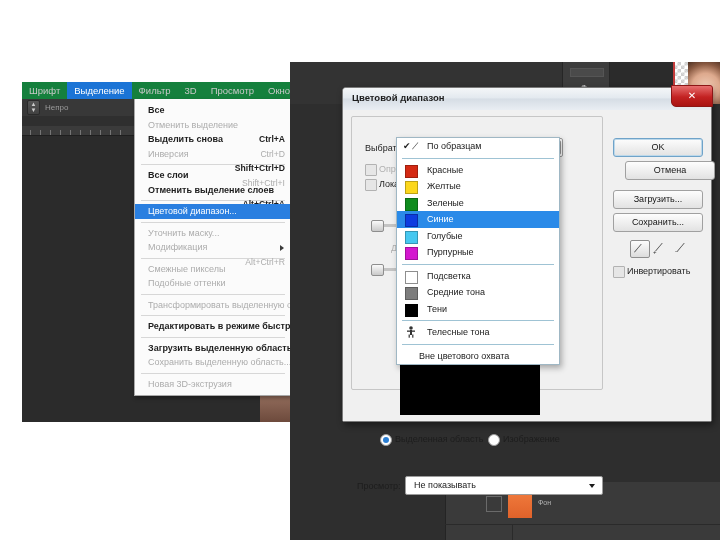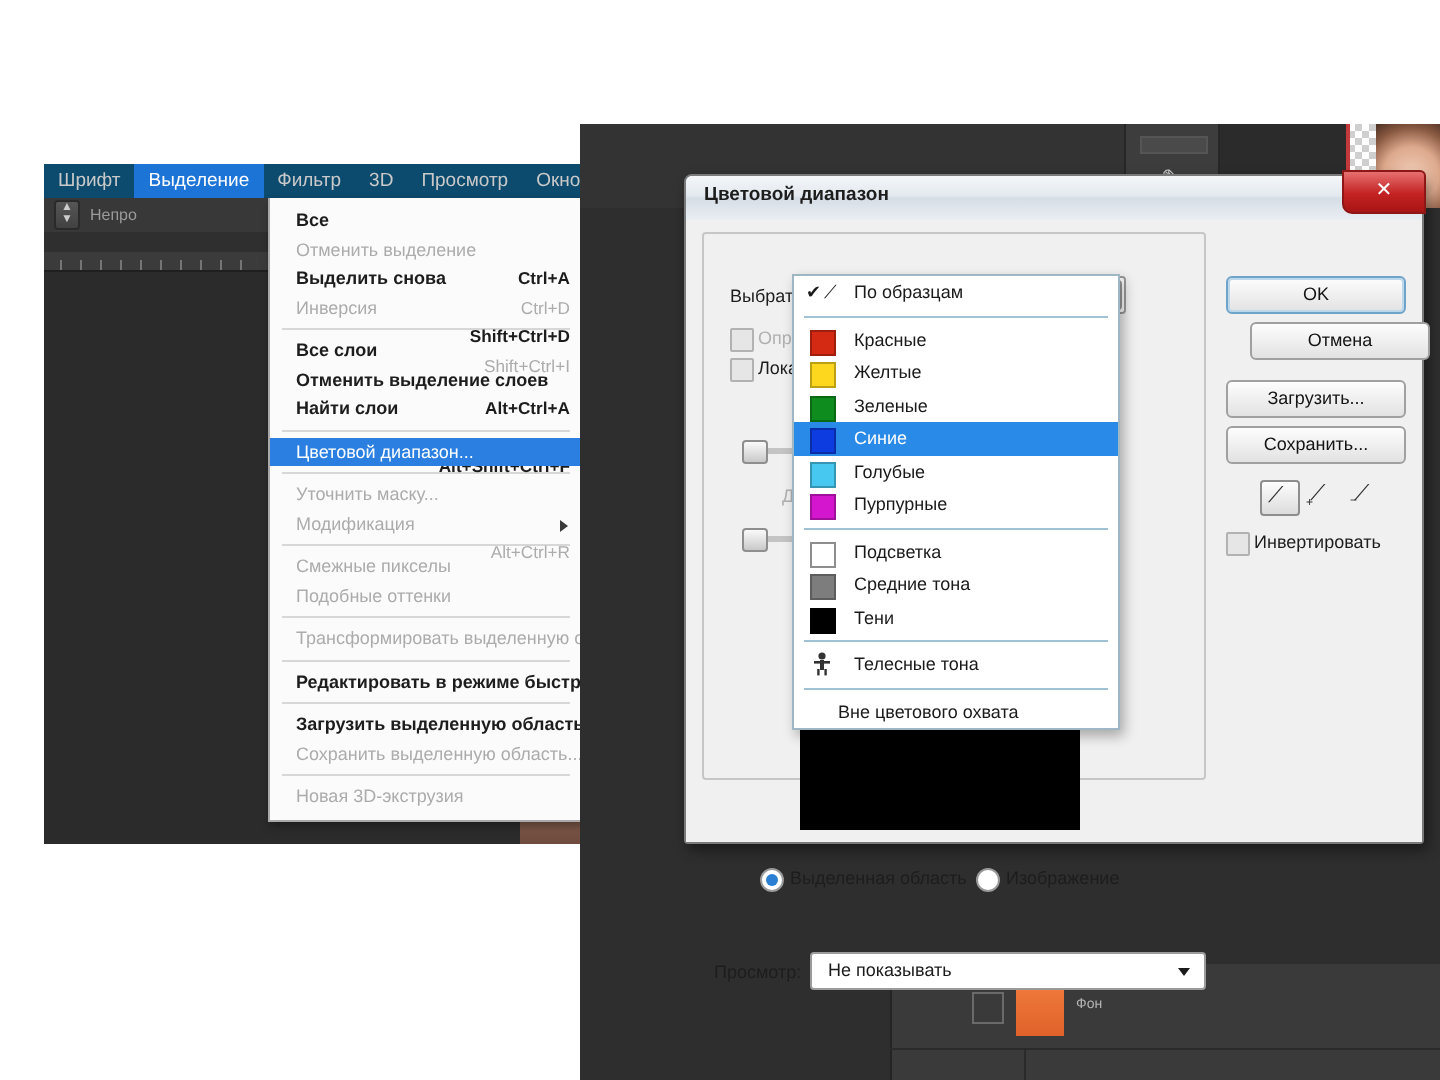--- a/index.html
+++ b/index.html
@@ -17,21 +17,21 @@
   }
   .caption .l2{display:block;margin-left:-10px;}
 
   
   .ps-left{
     position:absolute;left:22px;top:82px;width:268px;height:340px;
     background:#2b2b2b;overflow:hidden;
   }
   .ps-menubar{
     position:absolute;left:0;top:0;width:268px;height:17px;
-    background:#0c4a6e;display:flex;align-items:center;
+    background:#15803d;display:flex;align-items:center;
     font-size:9.5px;color:#c9c9c9;
   }
   .ps-menubar .mi{padding:0 7px;line-height:17px;height:17px;white-space:nowrap;}
   .ps-menubar .mi.active{background:#1b74d6;color:#fff;}
   .ps-optbar{
     position:absolute;left:0;top:17px;width:268px;height:17px;
     background:#383838;display:flex;align-items:center;
     font-size:8px;color:#9a9a9a;
   }
   .ps-spin{width:11px;height:13px;margin-left:5px;margin-right:5px;
@@ -250,24 +250,20 @@
       </div>
       <div class="div"></div>
       <div class="row bold">
         <span class="lbl">Все слои</span>
         <span class="key">Alt+Ctrl+A</span>
       </div>
       <div class="row bold">
         <span class="lbl">Отменить выделение слоев</span>
         <span class="key"></span>
       </div>
-      <div class="row bold">
-        <span class="lbl">Найти слои</span>
-        <span class="key">Alt+Shift+Ctrl+F</span>
-      </div>
       <div class="div"></div>
       <div class="row hl">
         <span class="lbl">Цветовой диапазон...</span>
       </div>
       <div class="div"></div>
       <div class="row dim">
         <span class="lbl">Уточнить маску...</span>
         <span class="key">Alt+Ctrl+R</span>
       </div>
       <div class="row dim">

